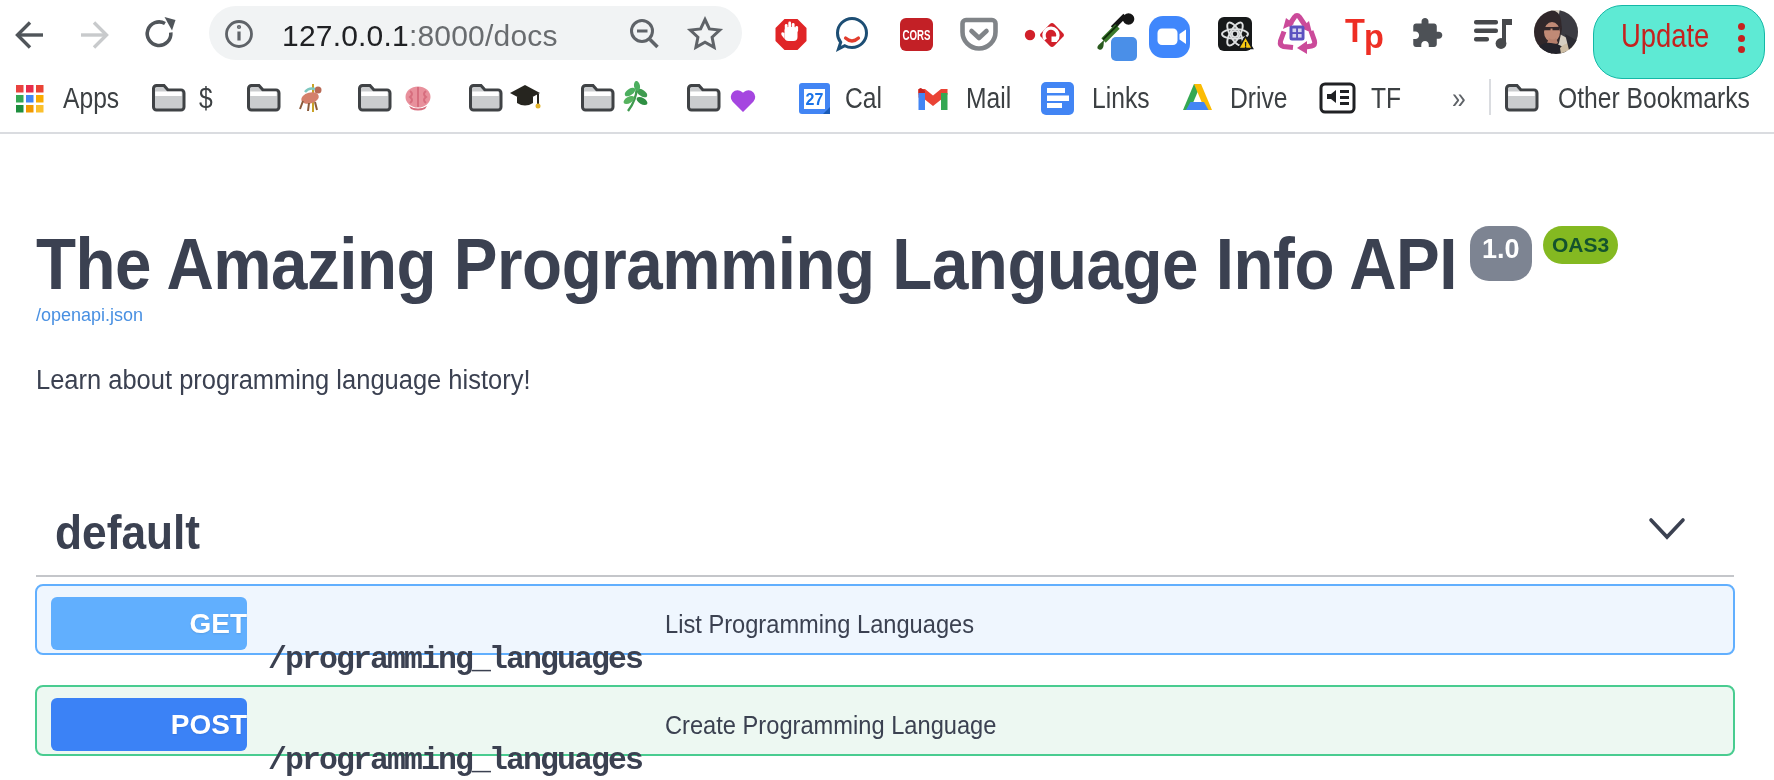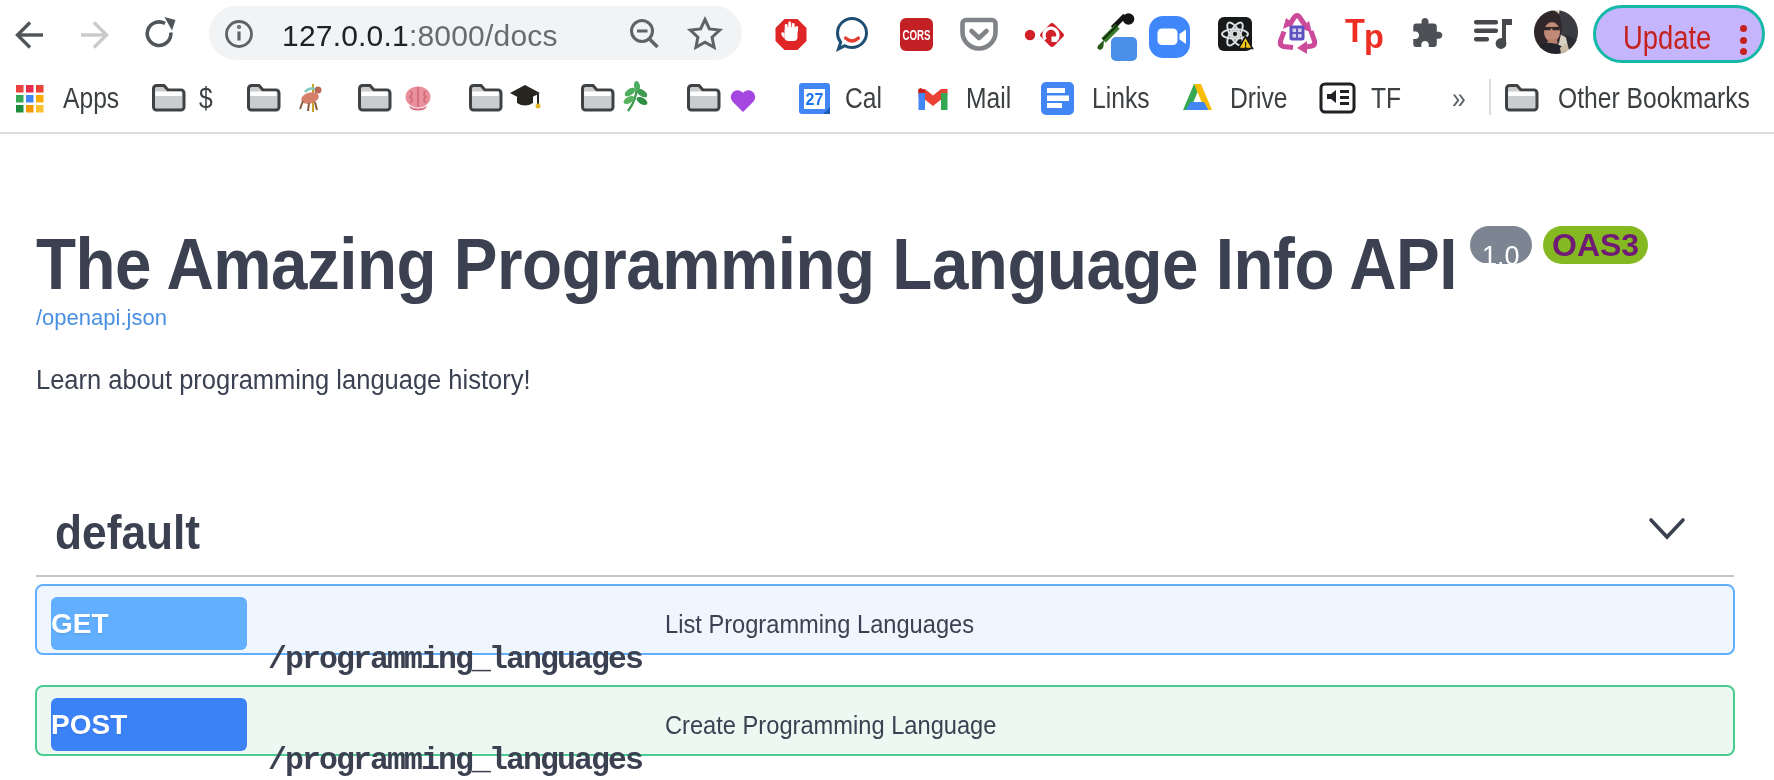--- a/index.html
+++ b/index.html
@@ -4,39 +4,39 @@
 <style>
 * { margin:0; padding:0; box-sizing:border-box; }
 html,body { width:1774px; height:780px; background:#fff; font-family:"Liberation Sans",sans-serif; overflow:hidden; }
 .abs { position:absolute; }
 #stage { position:relative; width:1774px; height:780px; background:#fff; }
 
 #urlbar { left:209px; top:6px; width:533px; height:54px; border-radius:27px; background:#f1f3f4; }
 #urltext { left:282px; top:19px; font-size:30px; color:#202124; letter-spacing:0.2px; }
 #urltext .gray { color:#696c6f; }
 
-#update { left:1593px; top:5px; width:172px; height:58px; border-radius:29px; background:#c4b5fd; border:3px solid #14b8a6; }
+#update { left:1593px; top:5px; width:172px; height:74px; border-radius:29px; background:#5eead4; border:1px solid #14b8a6; }
 #update .txt { position:absolute; left:27px; top:11px; font-size:33px; color:#c5221f; transform:scaleX(0.83); transform-origin:0 50%; }
 #update .dot { position:absolute; left:144px; width:7px; height:7px; border-radius:50%; background:#c5221f; }
 
 .bklabel { top:82px; font-size:29px; color:#3c4043; white-space:nowrap; transform:scaleX(0.85); transform-origin:0 50%; }
 #bkline { left:0; top:132px; width:1774px; height:2px; background:#dadce0; }
 #bksep { left:1489px; top:79px; width:2px; height:36px; background:#dadce0; }
 
 #title { left:36px; top:222px; font-size:73px; font-weight:bold; color:#3b4151; letter-spacing:-0.5px; transform:scaleX(0.897); transform-origin:0 50%; white-space:nowrap; }
-#stamp10 { left:1470px; top:226px; height:38px; border-radius:19px; background:#7d8492; color:#fff; font-size:27px; font-weight:normal; padding:11px 12px; line-height:38px; }
-#stampoas { left:1543px; top:226px; height:38px; border-radius:19px; background:#84b921; color:#701a75; font-size:32px; font-weight:bold; padding:0 9px; line-height:38px; }
-#apilink { left:36px; top:305px; font-size:22px; color:#4990e2; }
+#stamp10 { left:1470px; top:226px; height:55px; border-radius:19px; background:#7d8492; color:#fff; font-size:27px; font-weight:bold; padding:4px 12px; line-height:38px; }
+#stampoas { left:1543px; top:226px; height:38px; border-radius:19px; background:#84b921; color:#14532d; font-size:21px; font-weight:bold; padding:0 9px; line-height:38px; }
+#apilink { left:36px; top:305px; font-size:18px; color:#4990e2; }
 #desc { left:36px; top:365px; font-size:27px; color:#3b4151; transform:scaleX(0.944); transform-origin:0 50%; white-space:nowrap; }
 #deftag { left:55px; top:505px; font-size:48px; font-weight:bold; color:#3b4151; transform:scaleX(0.922); transform-origin:0 50%; }
 #defsep { left:36px; top:575px; width:1698px; height:2px; background:rgba(59,65,81,.3); }
 .opblock { left:35px; width:1700px; height:71px; border-radius:8px; }
 #opget { top:584px; background:#eff6fe; border:2px solid #61affe; }
 #oppost { top:685px; background:#edf8f2; border:2px solid #49cc90; }
-.method { position:absolute; left:14px; top:11px; width:196px; height:53px; border-radius:6px; color:#fff; font-size:28px; font-weight:bold; text-align:left; line-height:53px; text-shadow:0 1px 2px rgba(0,0,0,.1); }
+.method { position:absolute; left:14px; top:11px; width:196px; height:53px; border-radius:6px; color:#fff; font-size:28px; font-weight:bold; text-align:right; line-height:53px; text-shadow:0 1px 2px rgba(0,0,0,.1); }
 #opget .method { background:#61affe; }
 #oppost .method { background:#3b82f6; }
 .path { position:absolute; left:231px; top:20px; font-family:"Liberation Mono",monospace; font-weight:bold; font-size:31.5px; letter-spacing:-1.9px; color:#3b4151;margin-top:36px; }
 .opdesc { position:absolute; left:628px; top:23px; font-size:26px; color:#3b4151; transform:scaleX(0.91); transform-origin:0 50%; white-space:nowrap; }
 </style>
 </head>
 <body>
 <div id="stage">
 
   <svg class="abs" id="navicons" style="left:0;top:0" width="200" height="70" viewBox="0 0 200 70">

